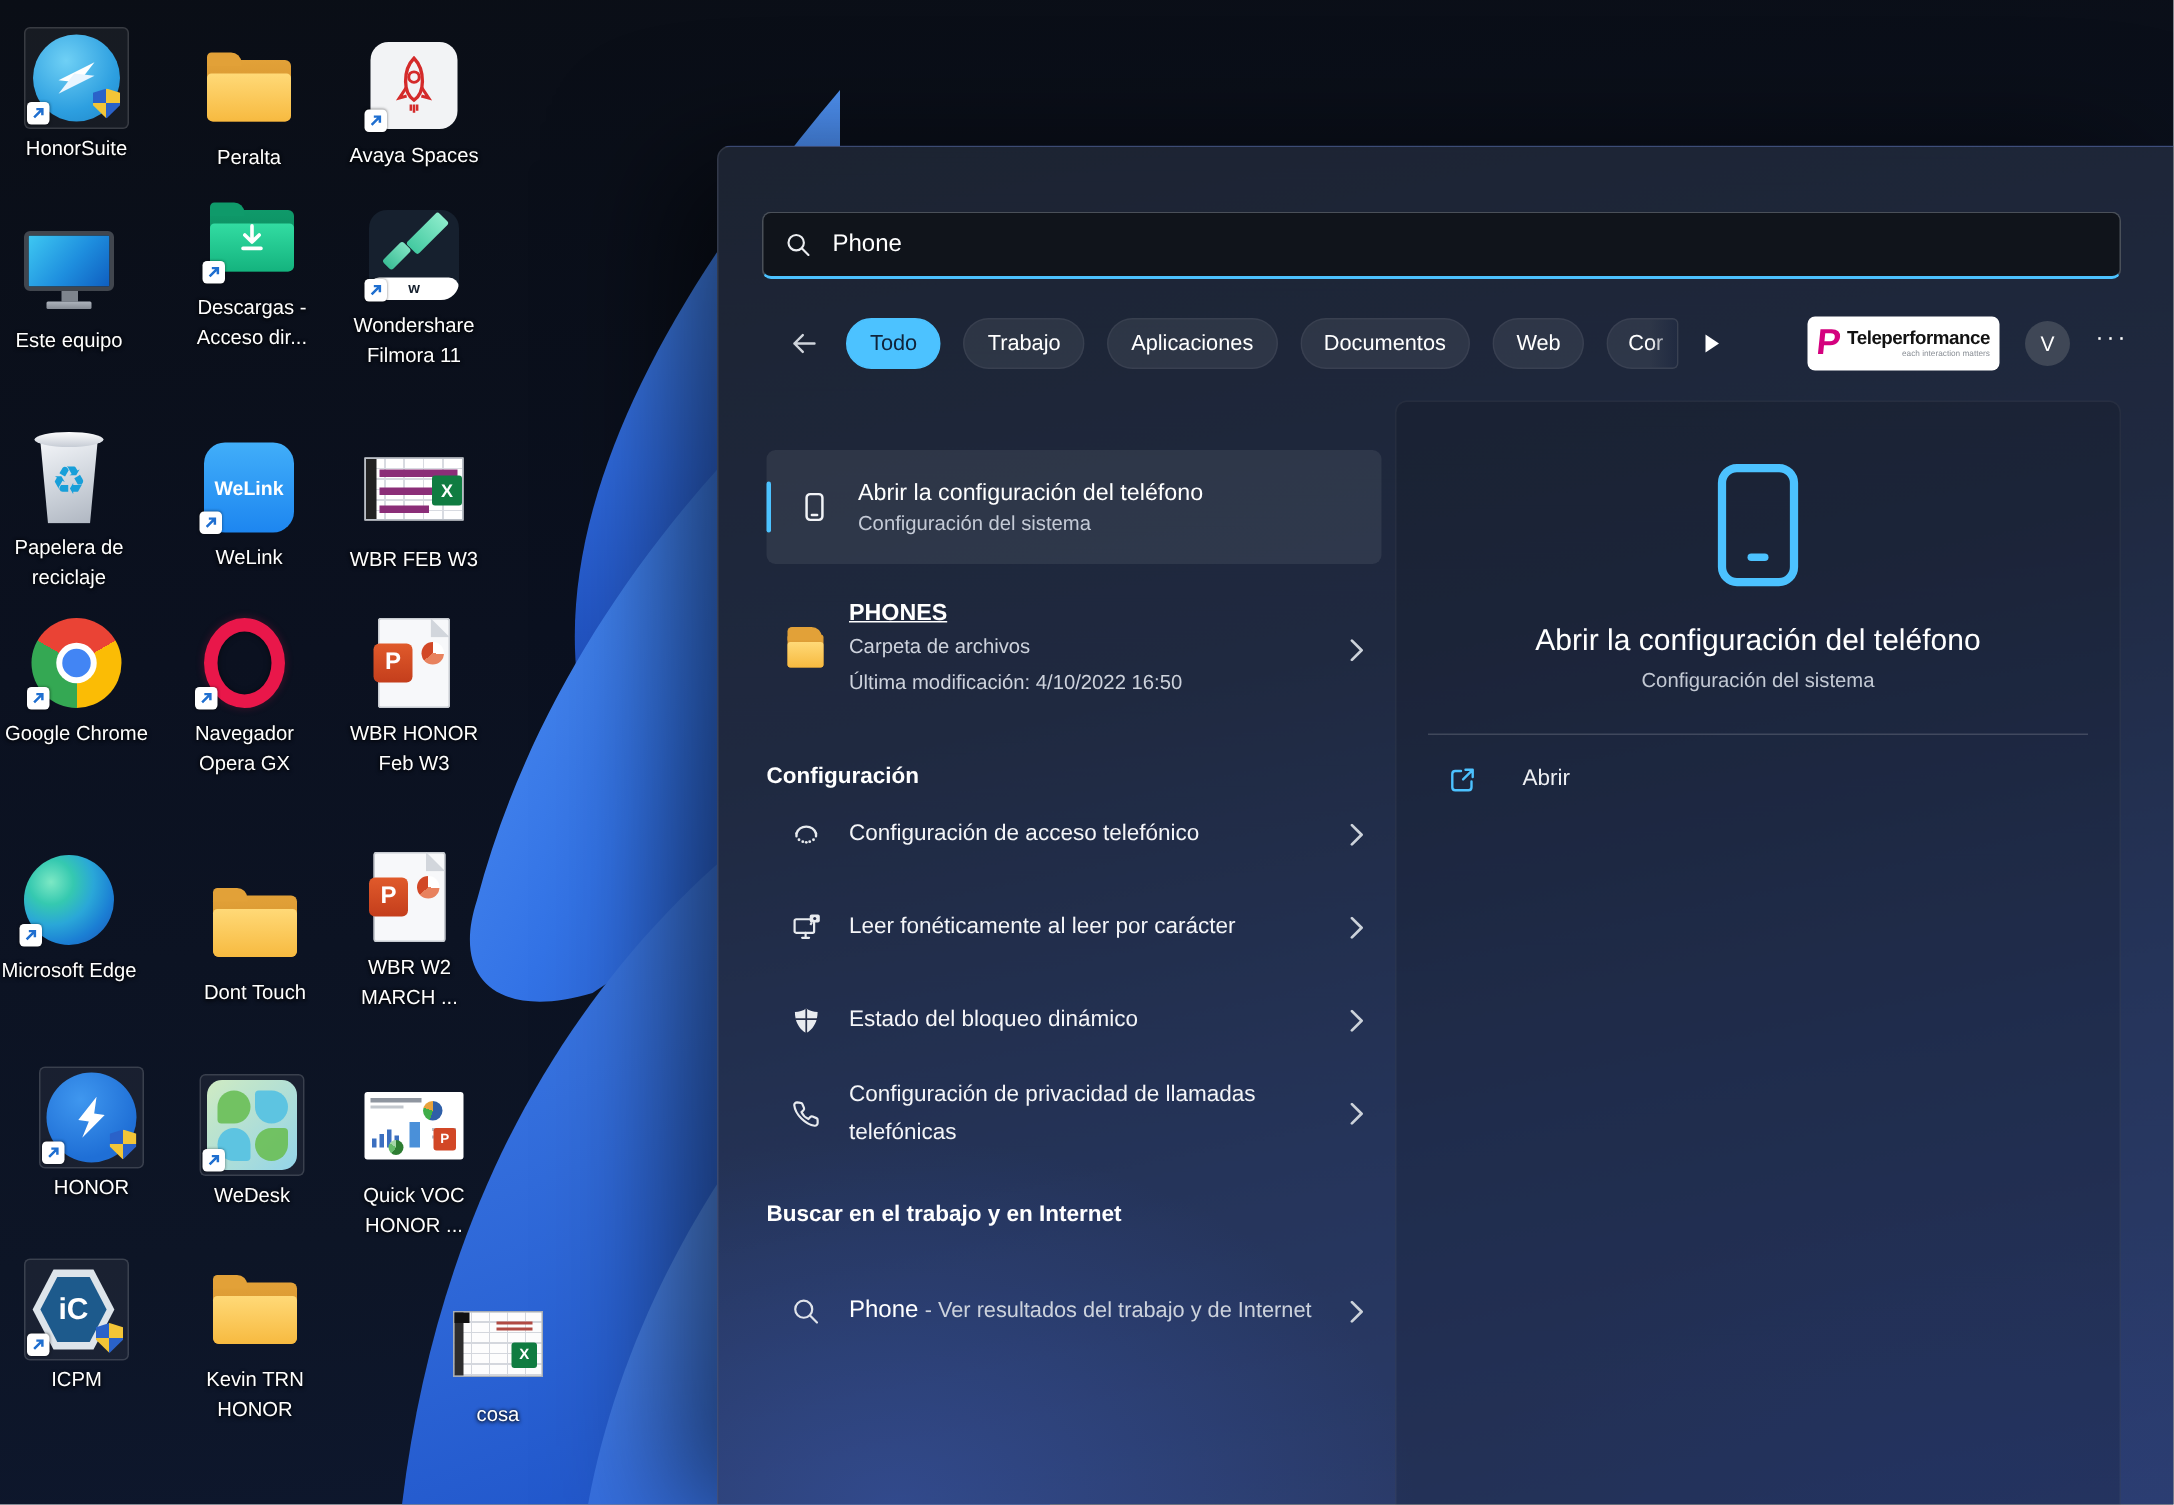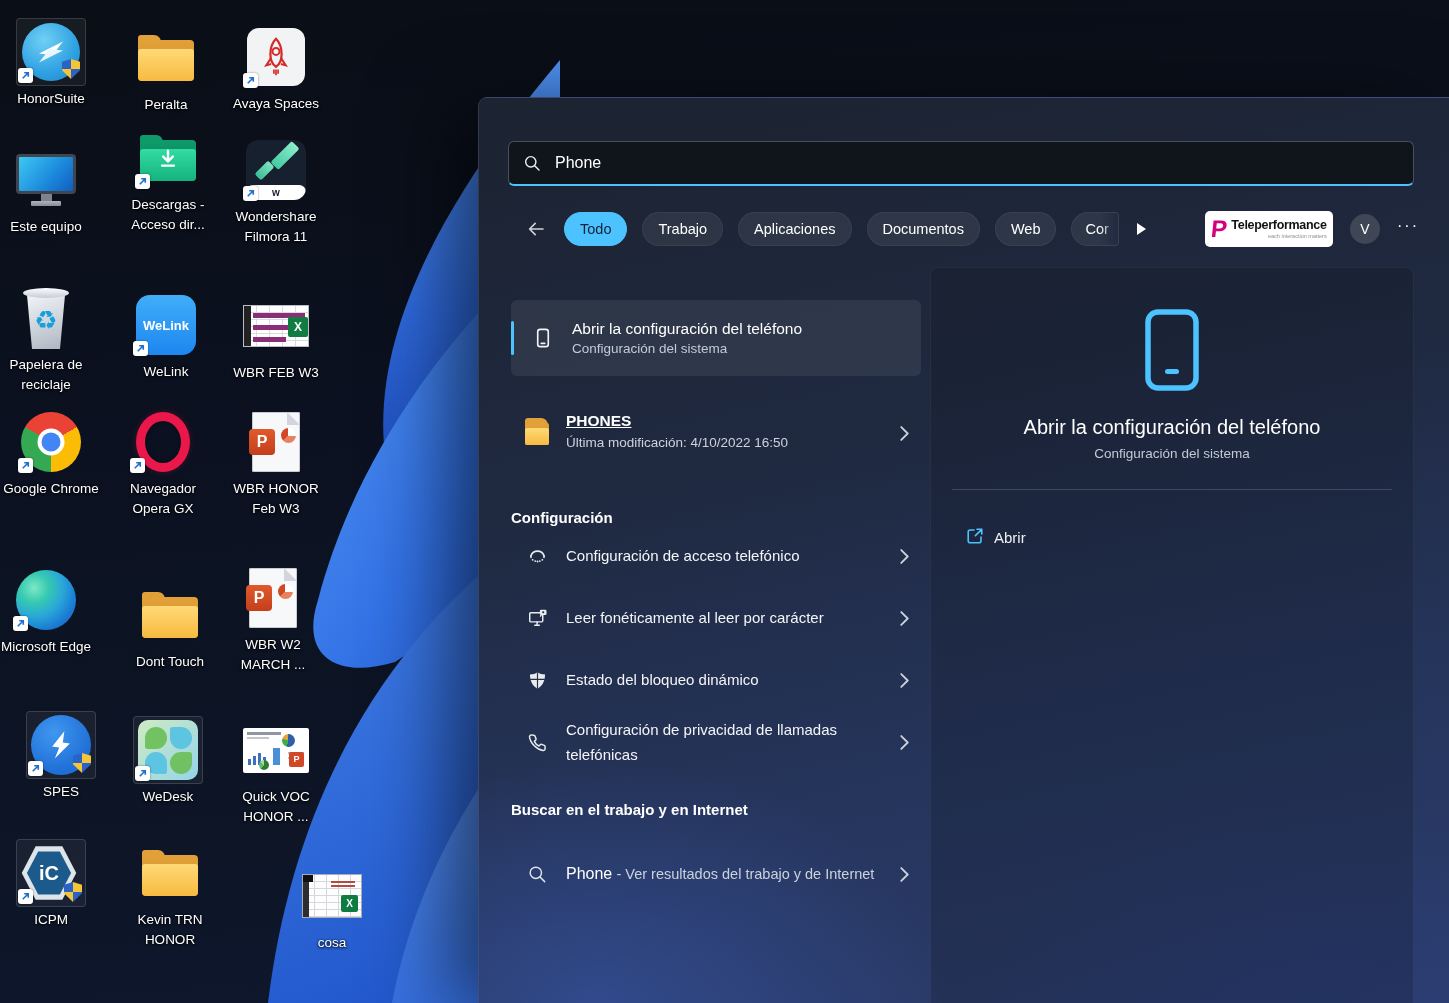--- a/index.html
+++ b/index.html
@@ -188,21 +188,21 @@
   .chev { margin-left:auto; flex:none; display:flex; align-items:center; padding-right:4px; }
   .webrow { margin-top:18px; }
   
   .preview { position:absolute; left:451px; top:169px; width:484px; height:780px; z-index:1;
              background:rgba(13,17,27,.22); border:1px solid rgba(255,255,255,.055); border-radius:8px;
              display:flex; flex-direction:column; align-items:center; }
   .pphone { margin-top:40px; }
   .ptitle { margin-top:24px; font-size:20px; font-weight:400; color:#fff; }
   .psub { margin-top:7px; font-size:13.5px; color:#c3c9d4; }
   .pdiv { width:440px; height:1px; background:rgba(255,255,255,.16); margin-top:28px; }
-  .paction { align-self:flex-start; margin:20px 0 0 34px; display:flex; align-items:flex-end; gap:9px; height:36px; }
+  .paction { align-self:flex-start; margin:20px 0 0 34px; display:flex; align-items:flex-start; gap:30px; height:36px; }
   .paction span.albl { font-size:15px; color:#eef0f4; }
 </style>
 </head>
 <body>
 
 <svg class="bloom" width="1449" height="1003" viewBox="0 0 1449 1003">
   <defs>
     <linearGradient id="g1" x1="0" y1="0" x2="0" y2="1">
       <stop offset="0" stop-color="#4f92f2"></stop>
         <stop offset="0.6" stop-color="#2f6ade"></stop>
@@ -301,21 +301,21 @@
           <path d="M13 2 L6 14 h5 L9 22 L18 10 h-5 Z" fill="#fff"></path>
         </svg>
       <div class="uac"></div>
     </div>
     <div class="sc">
         <svg viewBox="0 0 12 12" width="11" height="11">
           <path d="M3 9 L9 3 M4.6 3 H9 V7.4" stroke="#1f6fd0" stroke-width="1.8" fill="none"></path>
         </svg>
       </div>
     </div>
-  <div class="dlabel">SPES</div>
+  <div class="dlabel">HONOR</div>
 </div>
 
 <div class="dicon" style="left:3px;top:841px">
   <div class="art">
       <div class="plate"></div>
     <div class="icpm">
       <div class="hexo">
           <div class="hexi">iC</div>
         </div>
       <div class="uac"></div>
@@ -613,20 +613,21 @@
 
     <div class="filerow">
       <span class="ricon">
         <span class="folder" style="width:30px;height:24px;display:block">
           <span class="bk" style="position:absolute;inset:2px 0 0 0;border-radius:2px;background:linear-gradient(#e2a138,#cf8e2a)"></span>
           <span class="fr" style="position:absolute;left:0;right:0;bottom:0;height:17px;border-radius:2px;background:linear-gradient(180deg,#ffd977,#f7ba40)"></span>
         </span>
       </span>
       <div class="fcol">
         <div class="ftitle">PHONES</div>
+        <div class="fline">Carpeta de archivos</div>
         <div class="fline">Última modificación: 4/10/2022 16:50</div>
       </div>
       <span class="chev">
         <svg width="9" height="15" viewBox="0 0 8 14">
             <path d="M1 1 L7 7 L1 13" fill="none" stroke="#ccd2da" stroke-width="1.7" stroke-linecap="round" stroke-linejoin="round"></path>
           </svg>
       </span>
     </div>
 
     <div class="shead sethead">Configuración</div>

